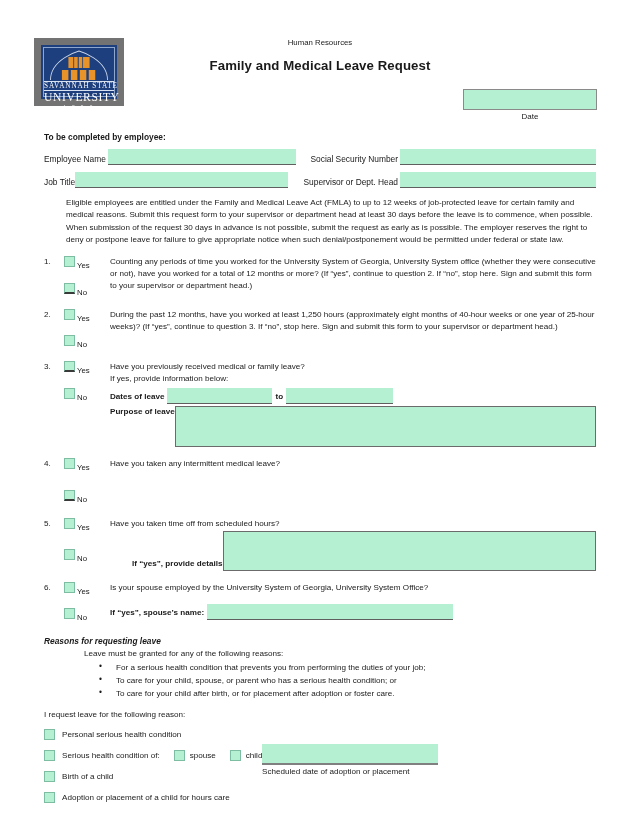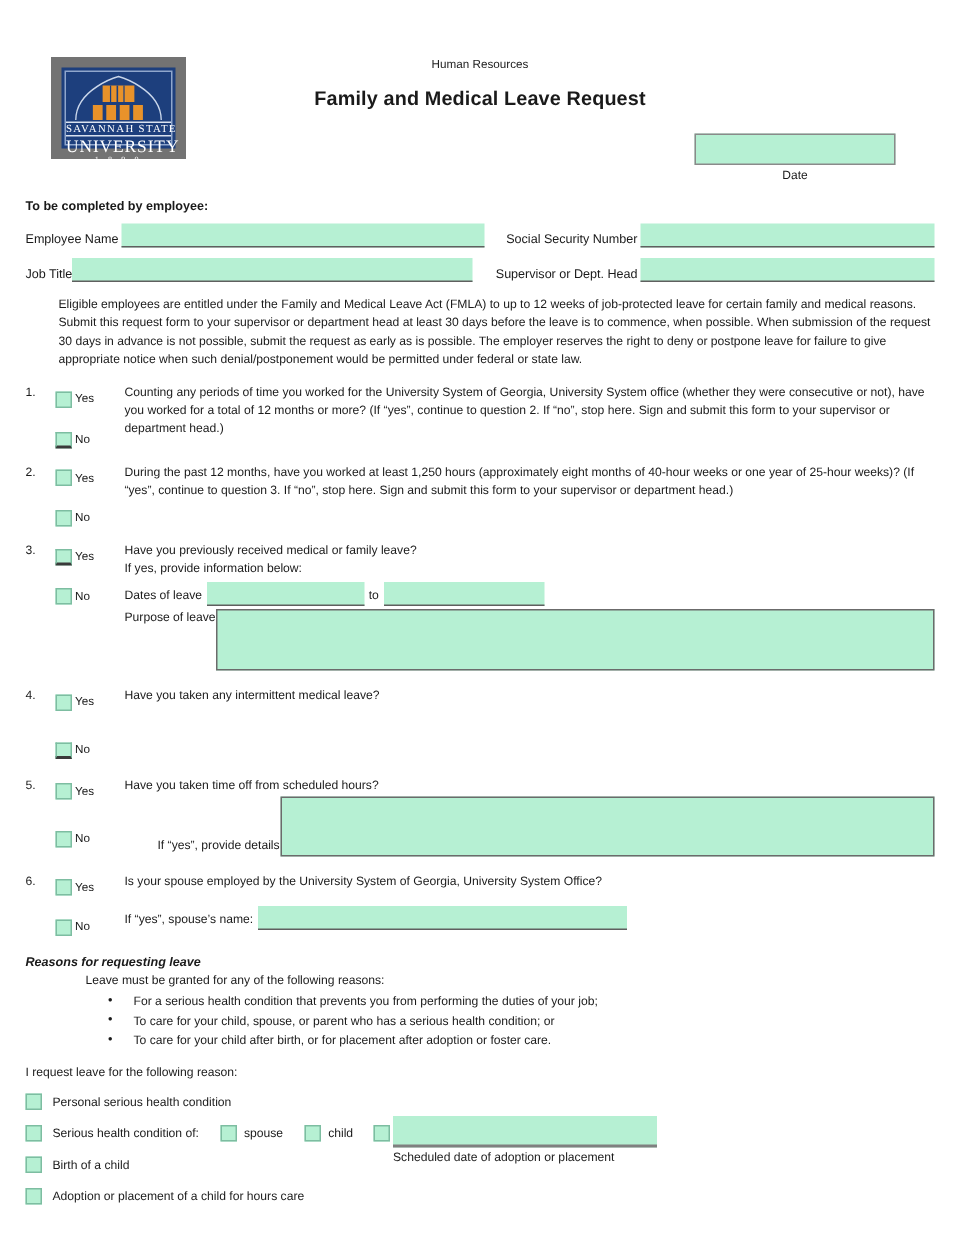--- a/index.html
+++ b/index.html
@@ -88,21 +88,21 @@
     border: 1px solid #8a8a8a;
     box-sizing: border-box;
   }
   .date-caption {
     margin-top: 2px;
     text-align: center;
     font-size: 8px;
   }
 
   
-  .body-wrap { position: relative; padding: 0 17px; }
+  .body-wrap { position: relative; padding: 0 44px; }
   .sec-head {
     font-size: 8.4px;
     font-weight: bold;
     margin: 0 0 7px 0;
   }
   .fld-row {
     display: flex;
     align-items: flex-end;
     font-size: 8.4px;
     margin-bottom: 7px;
@@ -124,35 +124,35 @@
   
   .q {
     position: relative;
     display: flex;
     font-size: 8.1px;
     line-height: 1.5;
     margin-top: 10px;
   }
   .q-num { width: 20px; flex: none; }
   .q-checks { width: 46px; flex: none; }
-  .chk-line { display: flex; align-items: flex-end; }
+  .chk-line { display: flex; align-items: flex-start; }
   .chk-line + .chk-line { margin-top: 11px; }
   .chk {
     width: 11px; height: 11px;
     background: #b6f0d3;
     border: 1px solid #7dbda1;
     box-sizing: border-box;
     flex: none;
   }
   .chk.btm { border-bottom: 2px solid #3a3a3a; }
   .chk-lbl { margin-left: 2px; font-size: 7.8px; padding-top: 4px; }
   .q-body { flex: 1; }
 
   .sub-line { display: flex; align-items: flex-end; margin-top: 3px; }
-  .sub-lbl { white-space: nowrap; font-size: 8.1px; padding-bottom: 1px; }
+  .sub-lbl { white-space: nowrap; font-size: 8.1px; padding-bottom: 1px; font-weight: bold; }
 
   .textarea {
     background: #b6f0d3;
     border: 1px solid #6b6b6b;
     box-sizing: border-box;
   }
 
   
   .reasons { margin-top: 12px; }
   .reasons-sub { font-size: 8.1px; margin: 3px 0 0 40px; }

